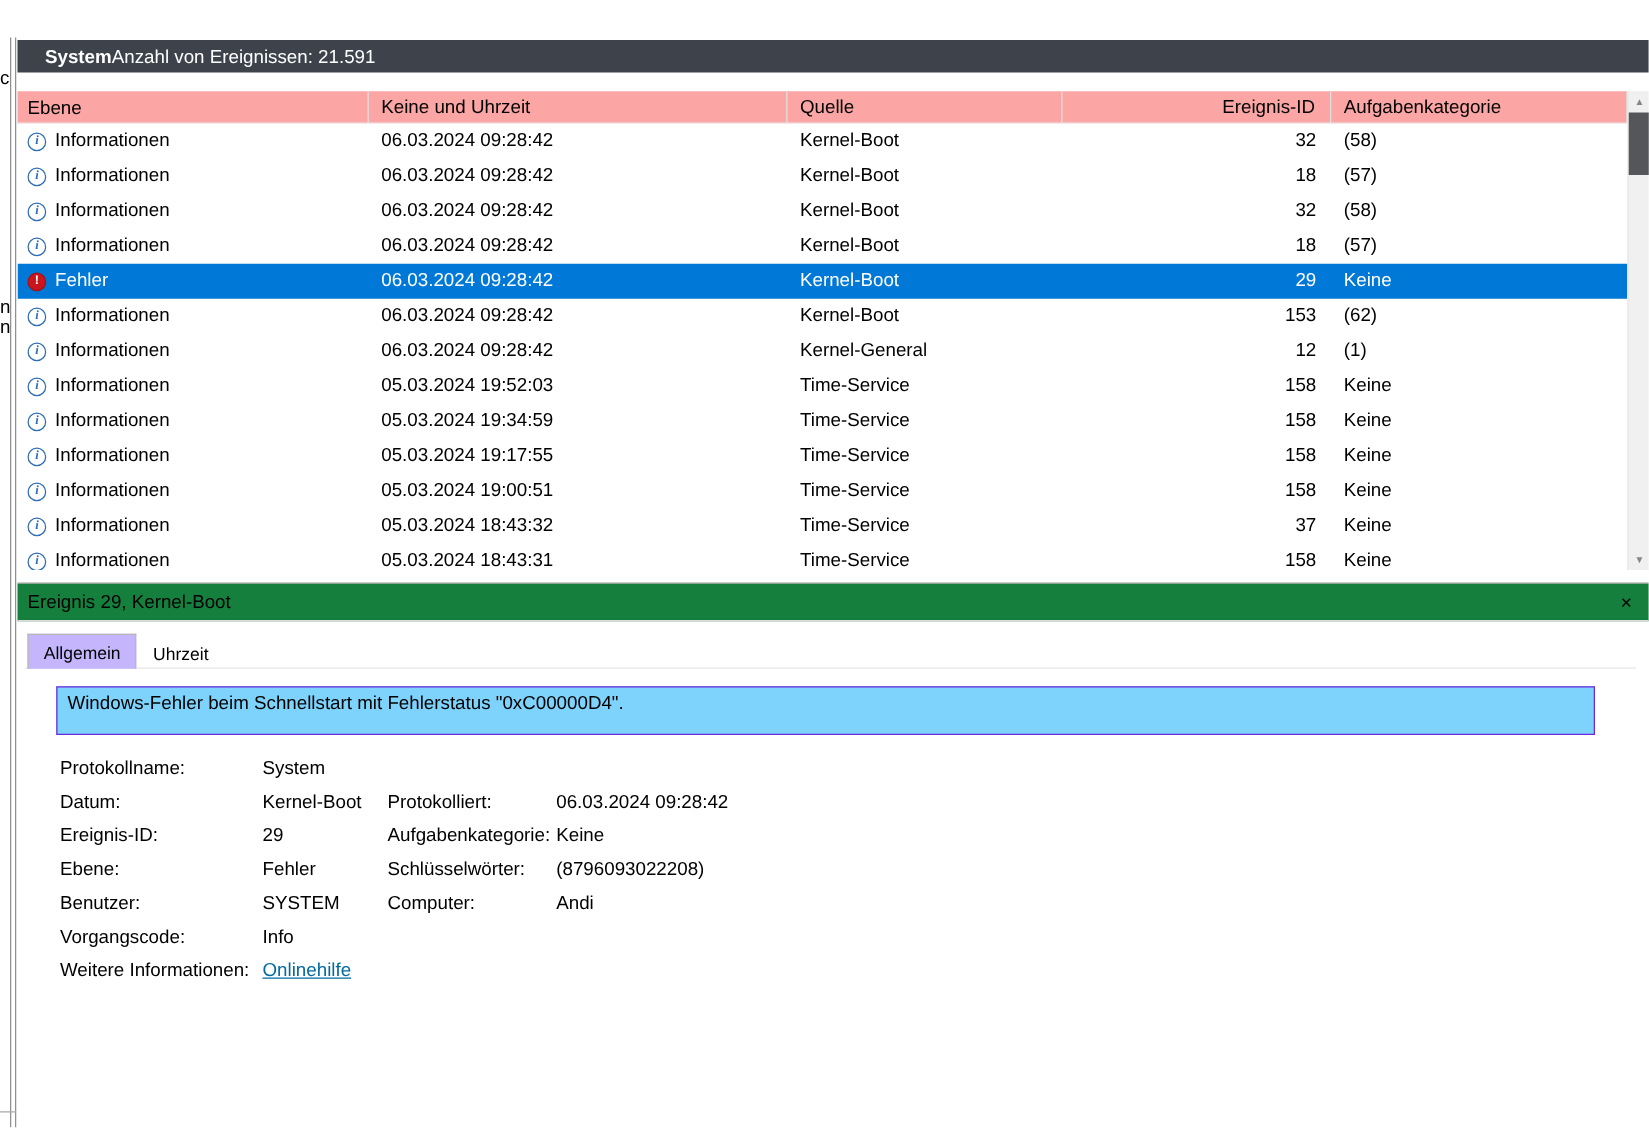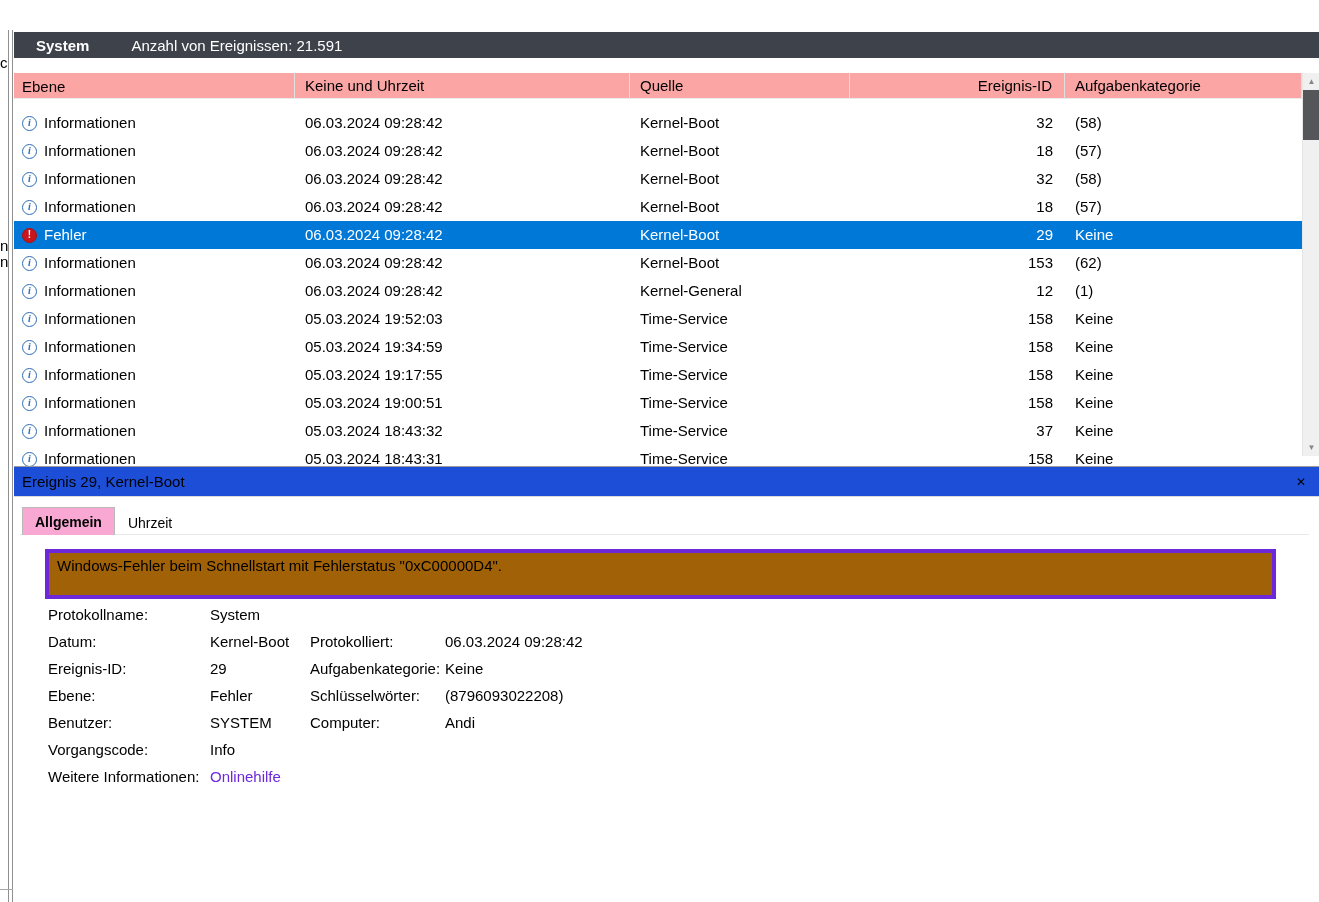--- a/index.html
+++ b/index.html
@@ -22,29 +22,29 @@
   .edge-frag.f3 { top: 253px; }
   .edge-bottom-line { position: absolute; left: 0; top: 889px; width: 13px; height: 1px; background: #a8a8a8; }
 
   
   .list-title-bar {
     position: absolute; left: 14px; top: 32px; right: 0; height: 26px;
     display: flex; align-items: center; padding-left: 22px;
     color: #fff;
   }
   .list-title-bar .log-name { font-weight: 700; }
-  .list-title-bar .event-count { margin-left: 42px; font-weight: 400; }
+  .list-title-bar .event-count { font-weight: 400; }
 
   
   .table-header {
     position: absolute; left: 14px; top: 73px; width: 1288px; height: 26px;
     display: flex; background: #fca5a5; border-bottom: 1px solid #ececec;
   }
   .hcell { height: 26px; line-height: 25px; border-right: 1px solid #e0e0e0; overflow: hidden; white-space: nowrap; }
-  .rows-host { position: absolute; left: 14px; top: 109px; width: 1288px; height: 357px; overflow: hidden; background: #fff; }
+  .rows-host { position: absolute; left: 14px; top: 99px; width: 1288px; height: 357px; overflow: hidden; background: #fff; }
   .event-row { display: flex; height: 28px; line-height: 28px; white-space: nowrap; cursor: default; }
   .event-row.selected { color: #fff; }
   .c-level { width: 281px; padding-left: 8px; display: flex; align-items: center; overflow: hidden; }
   .c-date  { width: 335px; padding-left: 10px; overflow: hidden; }
   .c-src   { width: 220px; padding-left: 10px; overflow: hidden; }
   .c-id    { width: 215px; text-align: right; padding-right: 12px; overflow: hidden; }
   .c-cat   { width: 237px; padding-left: 10px; overflow: hidden; }
 
   .evicon {
     width: 15px; height: 15px; border-radius: 50%; flex: none;
@@ -58,40 +58,40 @@
 
   
   .vscrollbar { position: absolute; left: 1302px; top: 73px; width: 17px; height: 383px; background: #f0f0f0; border-left: 1px solid #e6e6e6; }
   .scroll-btn { position: absolute; left: 0; width: 17px; height: 17px; display: flex; align-items: center; justify-content: center; font-size: 8px; color: #868686; }
   .scroll-btn.up { top: 0; }
   .scroll-btn.down { bottom: 0; }
   .scroll-thumb { position: absolute; left: 0; top: 17px; width: 17px; height: 50px; background: #54565a; }
 
   
   .detail-pane { position: absolute; left: 14px; top: 466px; width: 1305px; height: 436px; background: #fff; border-top: 1px solid #9a9a9a; }
-  .detail-header { position: relative; height: 30px; line-height: 29px; padding-left: 8px; border-bottom: 1px solid #d9d9d9; background: #1d4ed8; }
+  .detail-header { position: relative; height: 30px; line-height: 29px; padding-left: 8px; border-bottom: 1px solid #d9d9d9; background: #15803d; }
   .close-btn { position: absolute; right: 10px; top: 7px; width: 16px; height: 16px; line-height: 16px; text-align: center; font-size: 12px; font-weight: 700; cursor: default; }
 
   .tab-strip { position: absolute; left: 8px; top: 39px; height: 29px; display: flex; align-items: flex-end; }
   .tab-page-line { position: absolute; left: 6px; right: 10px; top: 67px; height: 1px; background: #e8e8e8; }
   .tab { font-size: 14px; padding: 4px 11px; margin-right: 2px; position: relative; }
-  .tab.active { background: #f9a8d4; border: 1px solid #b9b9b9; border-bottom: none; padding: 6px 12px 5px 12px; z-index: 2; font-weight: bold; }
+  .tab.active { background: #c4b5fd; border: 1px solid #b9b9b9; border-bottom: none; padding: 6px 12px 5px 12px; z-index: 2; }
 
   .event-message-box {
-    position: absolute; left: 31px; top: 82px; width: 1231px; height: 50px;
-    border: 4px solid #6d28d9; background: #a16207; padding: 4px 8px; overflow: hidden;
+    position: absolute; left: 31px; top: 82px; width: 1231px; height: 39px;
+    border: 1px solid #6d28d9; background: #7dd3fc; padding: 4px 8px; overflow: hidden;
   }
 
   .fields-left  { position: absolute; left: 34px;  top: 134px; }
   .fields-right { position: absolute; left: 296px; top: 161px; }
   .field-row { display: flex; height: 27px; line-height: 27px; white-space: nowrap; }
   .fields-left  .f-label { width: 162px; }
   .fields-right .f-label { width: 135px; }
   .f-value { }
-  .f-link { color: #6d28d9; cursor: pointer; }
+  .f-link { color: #0369a1; text-decoration: underline; cursor: pointer; }
 </style>
 </head>
 <body>
 
 <div id="screen">
 
   <div class="edge-frag f1">ch</div>
   <div class="edge-frag f2">n</div>
   <div class="edge-frag f3">ns</div>
   <div class="edge-line l1"></div>

